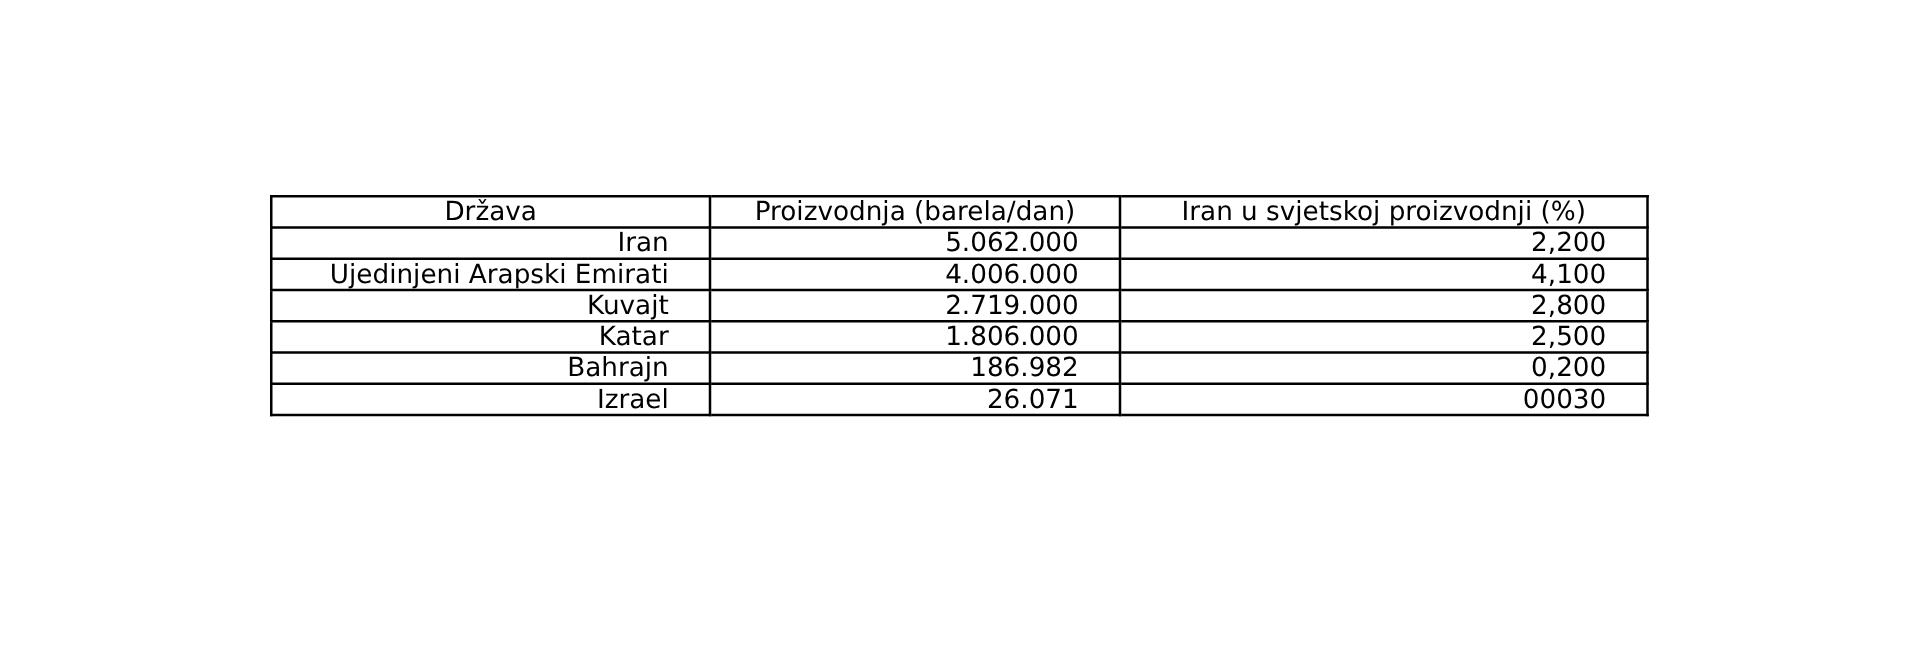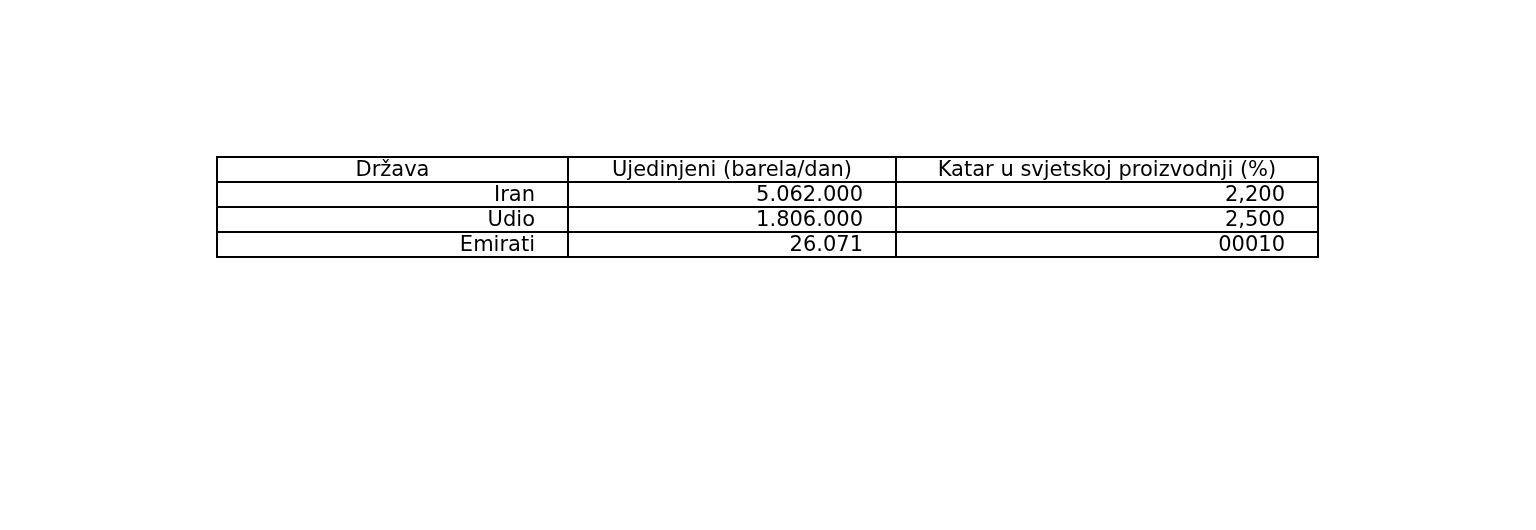--- a/index.html
+++ b/index.html
@@ -54,35 +54,50 @@
 <div class="canvas">
   <table class="data-table">
     <colgroup>
       <col style="width:351px">
       <col style="width:328px">
       <col style="width:422px">
     </colgroup>
     <thead>
       <tr>
         <th>Država</th>
-        <th>Ujedinjeni (barela/dan)</th>
-        <th>Katar u svjetskoj proizvodnji (%)</th>
+        <th>Proizvodnja (barela/dan)</th>
+        <th>Iran u svjetskoj proizvodnji (%)</th>
       </tr>
     </thead>
     <tbody>
       <tr>
         <td>Iran</td>
         <td>5.062.000</td>
         <td>2,200</td>
       </tr>
       <tr>
-        <td>Udio</td>
+        <td>Ujedinjeni Arapski Emirati</td>
+        <td>4.006.000</td>
+        <td>4,100</td>
+      </tr>
+      <tr>
+        <td>Kuvajt</td>
+        <td>2.719.000</td>
+        <td>2,800</td>
+      </tr>
+      <tr>
+        <td>Katar</td>
         <td>1.806.000</td>
         <td>2,500</td>
       </tr>
       <tr>
-        <td>Emirati</td>
+        <td>Bahrajn</td>
+        <td>186.982</td>
+        <td>0,200</td>
+      </tr>
+      <tr>
+        <td>Izrael</td>
         <td>26.071</td>
-        <td>00010</td>
+        <td>00030</td>
       </tr>
     </tbody>
   </table>
 </div>
 
 </body></html>

